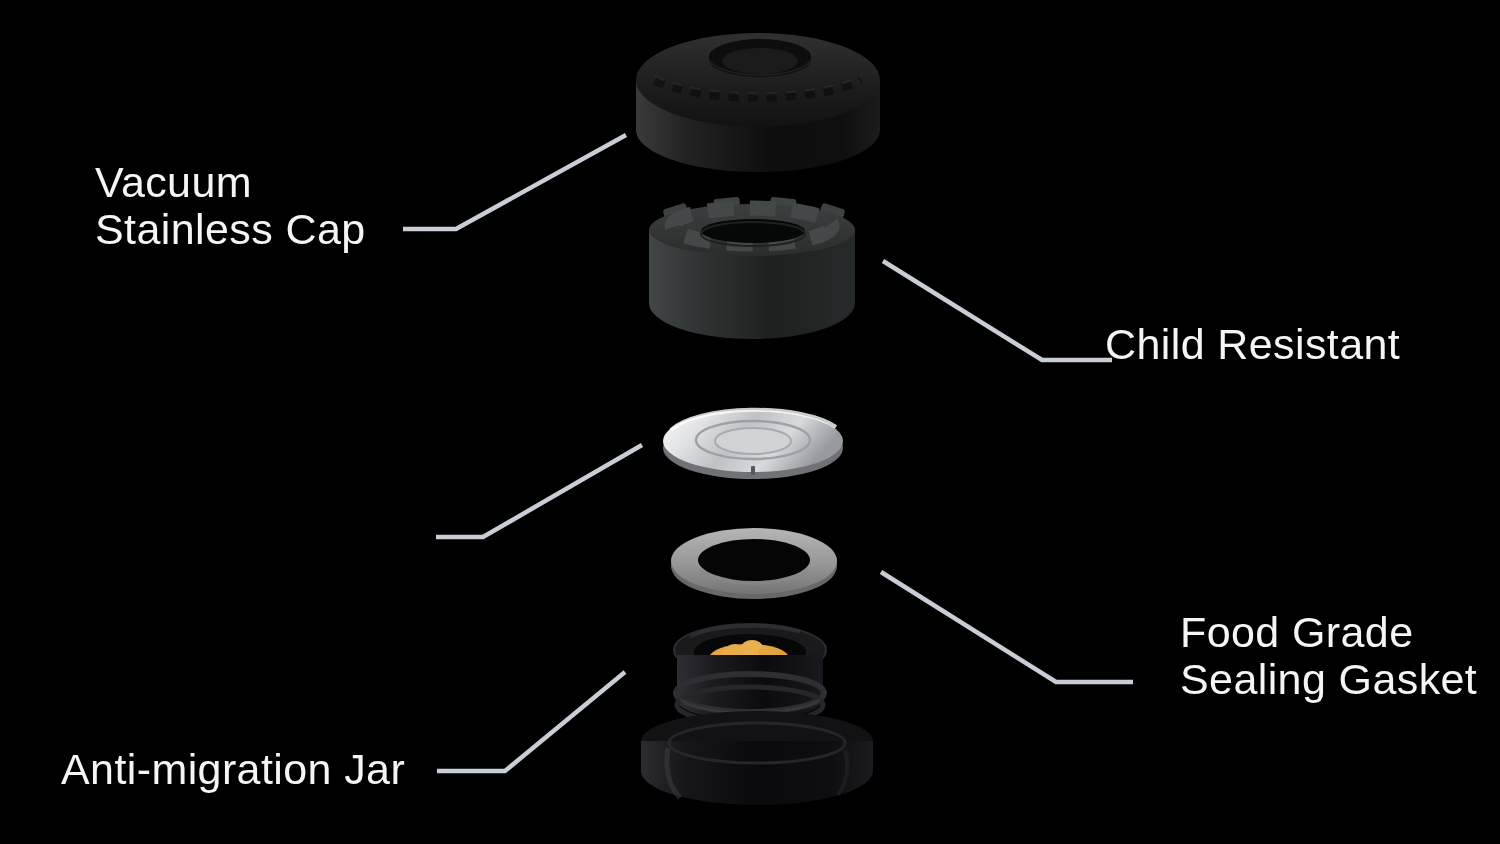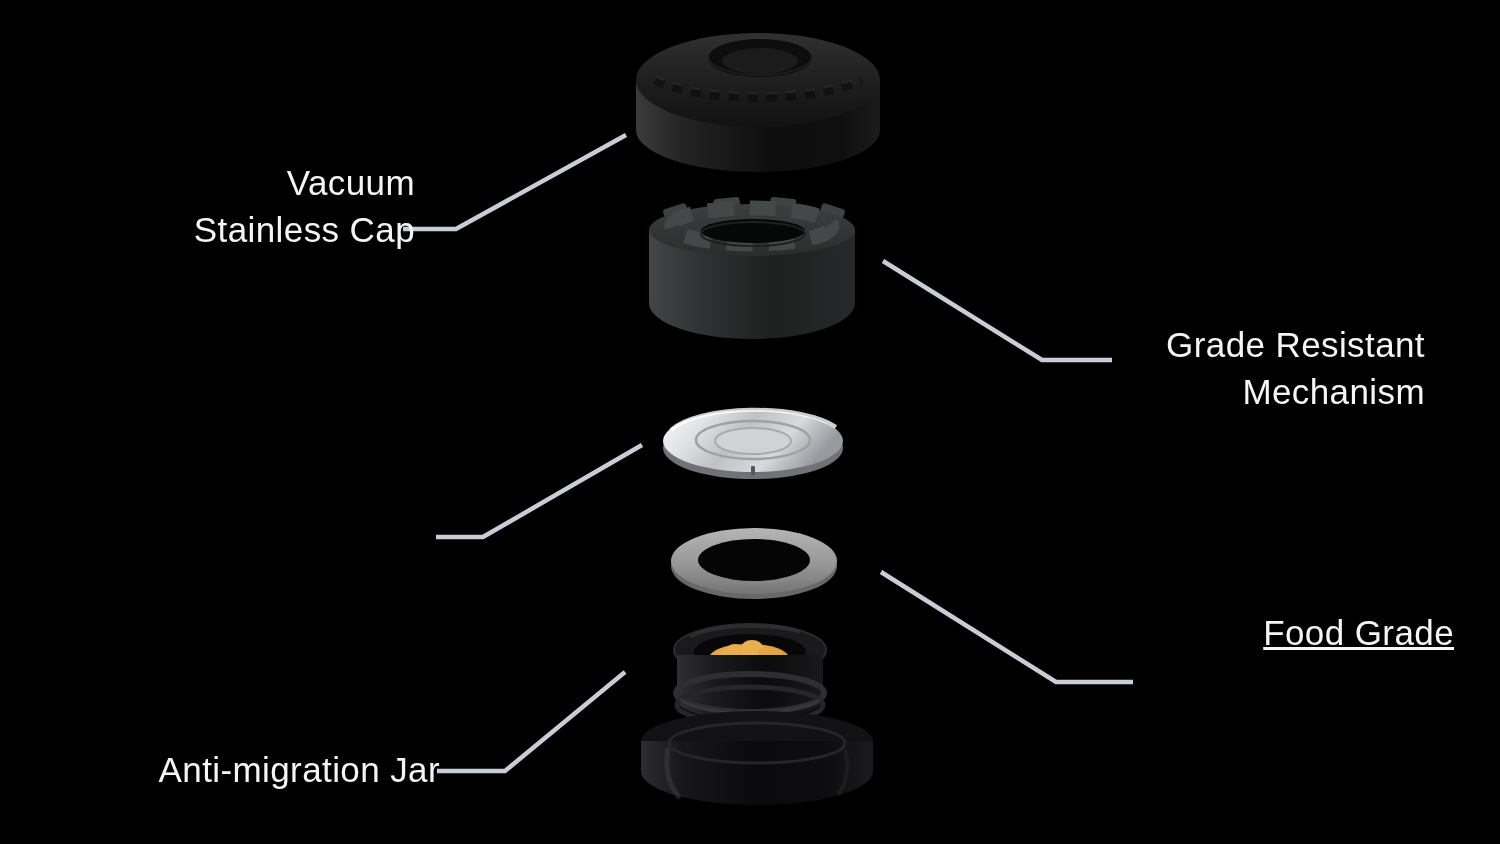--- a/index.html
+++ b/index.html
@@ -6,24 +6,24 @@
   html,body { width:1500px; height:844px; background:#000; }
   .stage {
     position:relative; width:1500px; height:844px;
     background:#000; overflow:hidden;
     font-family:"Liberation Sans", sans-serif;
   }
   .stage > svg { position:absolute; left:0; top:0; }
   .label {
     position:absolute;
     color:#f5f5f5;
-    font-size:35px;
+    font-size:43px;
     line-height:47px;
     letter-spacing:0.4px;
-    text-align:right;
+    text-align:left;
     font-weight:400;
   }
   .label span { display:block; }
 </style>
 </head>
 <body>
 
 <div class="stage">
 
   <svg width="1500" height="844" viewBox="0 0 1500 844">
@@ -152,28 +152,28 @@
       <polyline points="437,771 505,771 625,672" stroke="#c8cdd6"></polyline>
     </g>
   </svg>
 
   <div class="label" style="left:95px; top:159px; width:320px;">
     <span>Vacuum</span>
     <span>Stainless Cap</span>
   </div>
 
   <div class="label" style="left:1105px; top:321px; width:320px;">
-    <span>Grade Resistant</span>
-    <span>Mechanism</span>
+    <span>Child Resistant</span>
   </div>
 
   <div class="label" style="left:83px; top:469px; width:410px;">
   </div>
 
-  <div class="label" style="left:1134px; top:609px; width:320px;text-decoration:underline;">
+  <div class="label" style="left:1180px; top:609px; width:320px;">
     <span>Food Grade</span>
+    <span>Sealing Gasket</span>
   </div>
 
-  <div class="label" style="left:80px; top:746px; width:360px;">
+  <div class="label" style="left:61px; top:746px; width:360px;">
     <span>Anti-migration Jar</span>
   </div>
 
 </div>
 
 </body></html>

